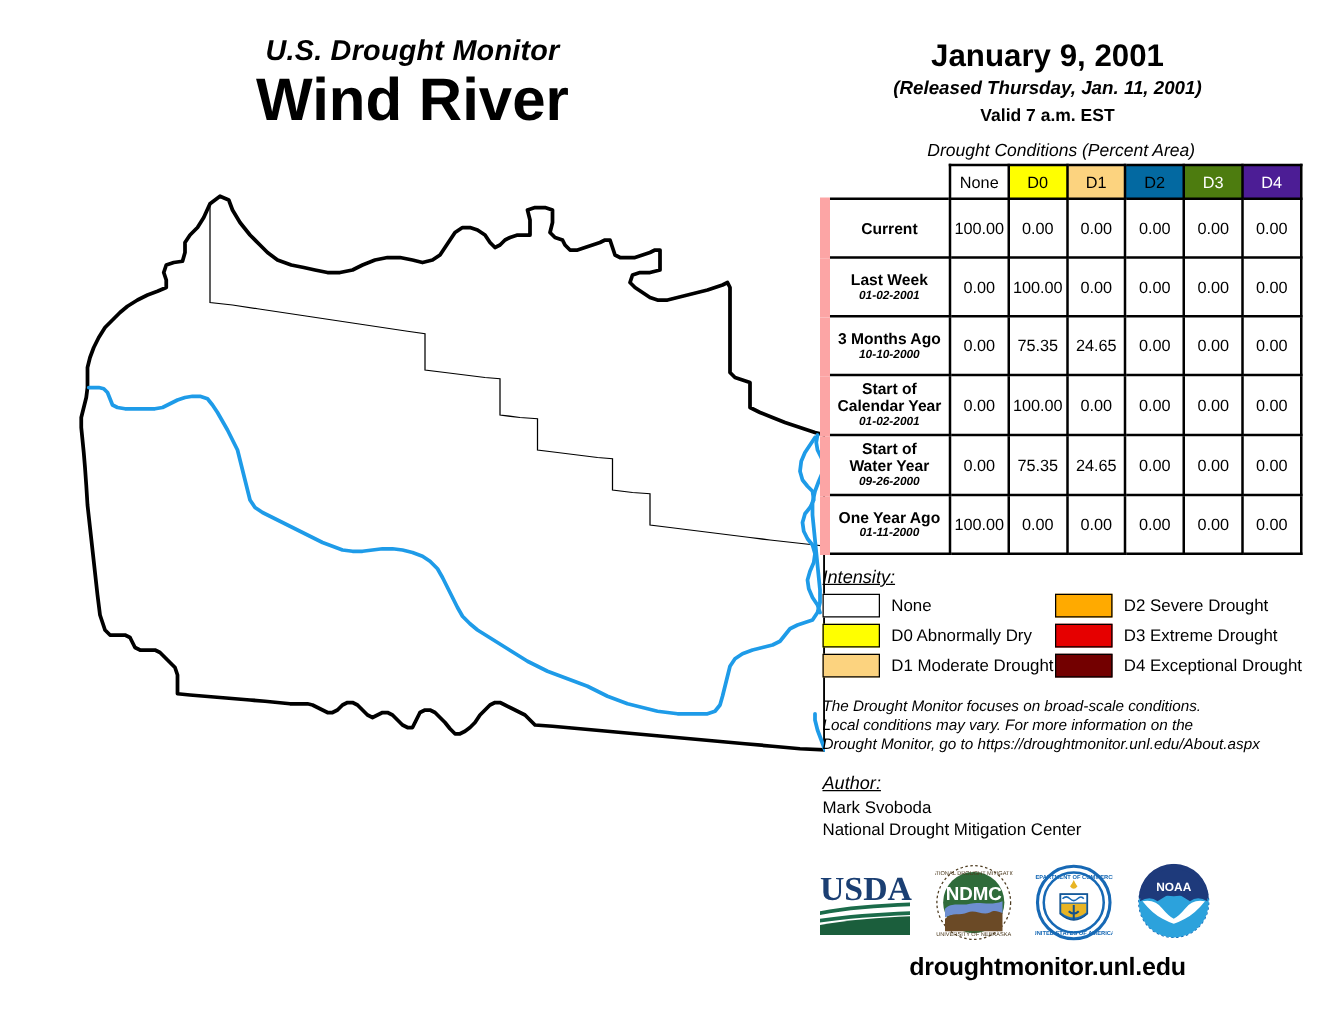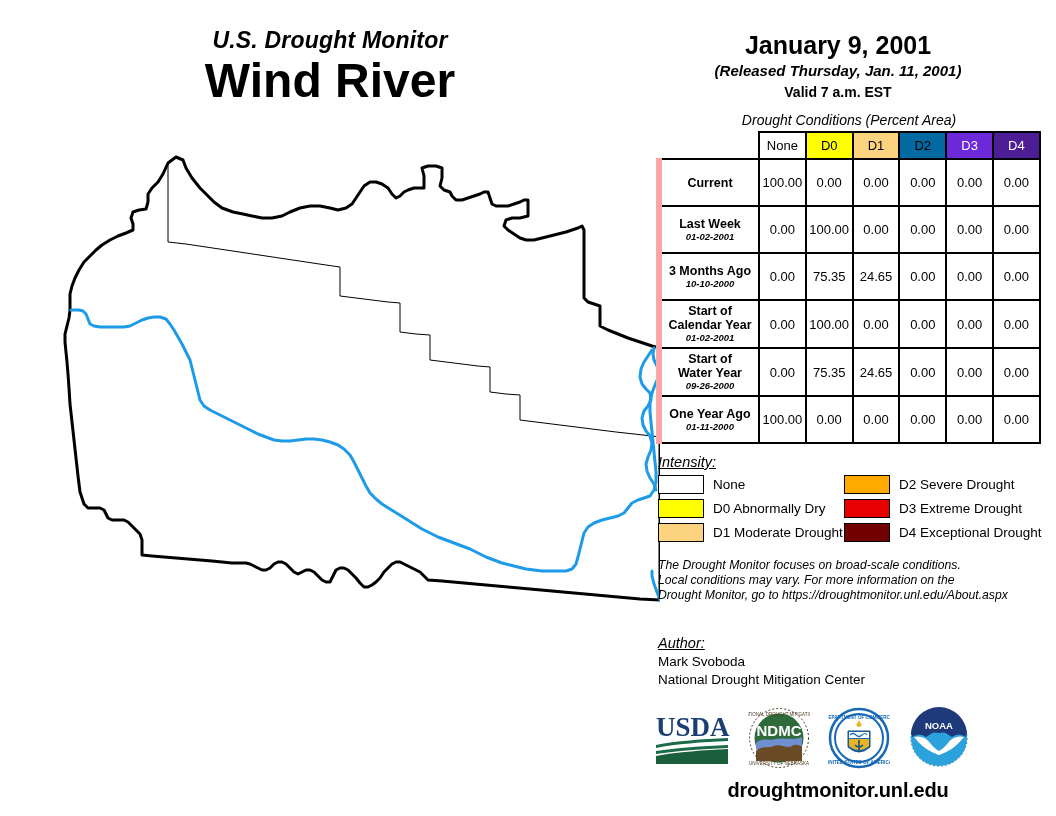--- a/index.html
+++ b/index.html
@@ -107,21 +107,21 @@
     border: none;
     width: 99px;
   }
   #conditions-table thead th {
     height: 25px;
     font-weight: normal;
     font-size: 13px;
     width: 44.8px;
   }
   #conditions-table tbody td.rowlabel {
-    border-left: 6px solid #fca5a5;
+    border-left: 8px solid #fca5a5;
     border-right: 2px solid #000;
     font-weight: bold;
     font-size: 12.5px;
     line-height: 14px;
     padding: 3px 2px;
   }
   #conditions-table tbody td.rowlabel .sublabel {
     display: block;
     font-size: 9.5px;
     font-style: italic;
@@ -170,21 +170,21 @@
   
   #disclaimer {
     margin-top: 16px;
     margin-left: 10px;
     width: 385px;
     font-size: 12.2px;
     font-style: italic;
     line-height: 15px;
   }
   #author-block {
-    margin-top: 32px;
+    margin-top: 16px;
     margin-left: 10px;
   }
   #author-heading {
     font-size: 14.5px;
     font-style: italic;
     text-decoration: underline;
     margin-bottom: 2px;
   }
   .author-line {
     font-size: 13.5px;
@@ -310,21 +310,21 @@
   <div id="table-caption">Drought Conditions (Percent Area)</div>
 
   <table id="conditions-table">
     <thead>
       <tr>
         <th class="corner-cell"></th>
       <th style="background: rgb(255, 255, 255); color: rgb(0, 0, 0);">None</th>
           <th style="background: rgb(255, 255, 0); color: rgb(0, 0, 0);">D0</th>
           <th style="background: rgb(252, 211, 127); color: rgb(0, 0, 0);">D1</th>
           <th style="background: #0369a1; color: rgb(0, 0, 0);">D2</th>
-          <th style="background: #6d28d9; color: rgb(255, 255, 255);">D3</th>
+          <th style="background: #4d7c0f; color: rgb(255, 255, 255);">D3</th>
           <th style="background: #4c1d95; color: rgb(255, 255, 255);">D4</th>
         </tr>
     </thead>
     <tbody>
         <tr>
           <td class="rowlabel">Current</td>
           <td class="val">100.00</td>
           <td class="val">0.00</td>
           <td class="val">0.00</td>
           <td class="val">0.00</td>

